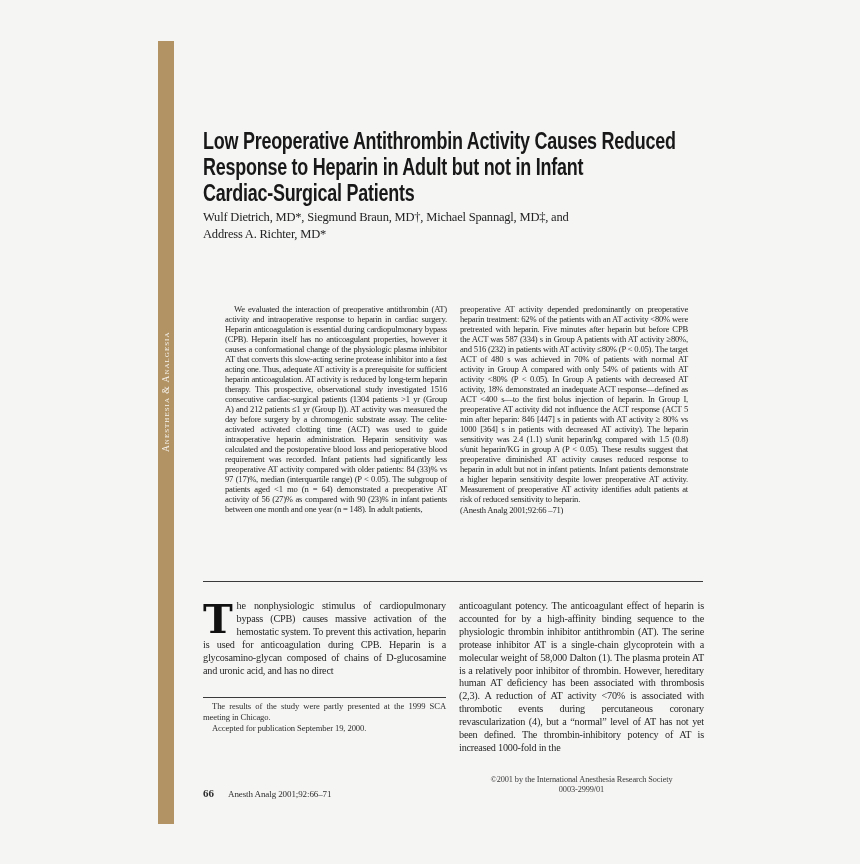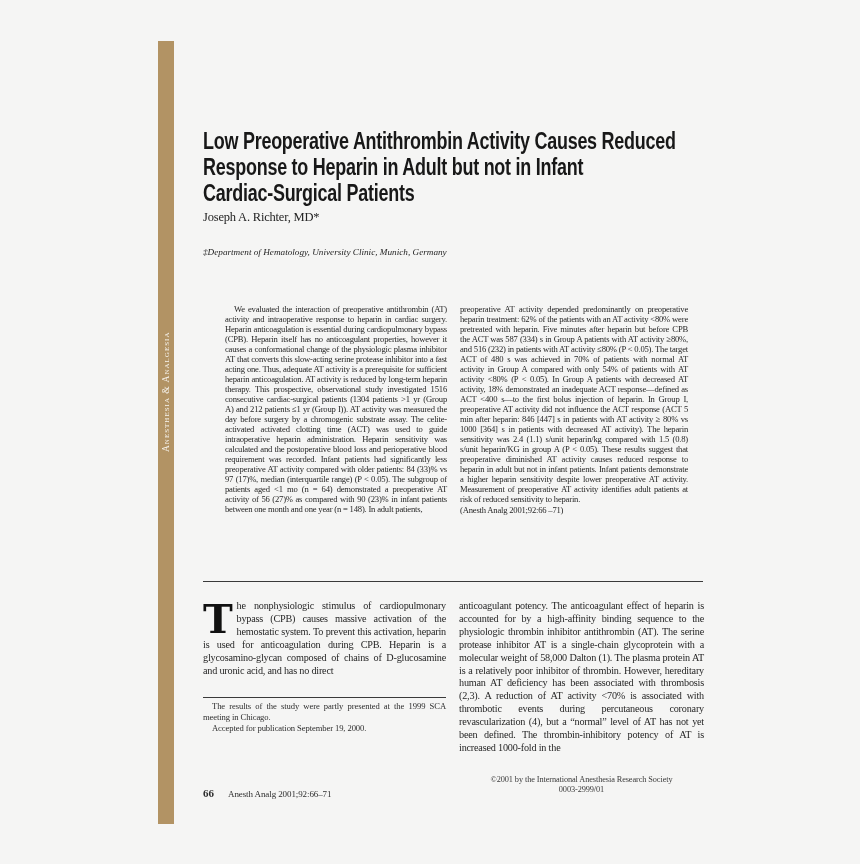--- a/index.html
+++ b/index.html
@@ -118,25 +118,25 @@
 <div class="spine-bar"></div>
 <div class="spine-label">Anesthesia &amp; Analgesia</div>
 
 <div class="title">
   <div>Low Preoperative Antithrombin Activity Causes Reduced</div>
   <div>Response to Heparin in Adult but not in Infant</div>
   <div>Cardiac-Surgical Patients</div>
 </div>
 
 <div class="byline">
-  <div>Joseph A. Richter, MD*</div>
+  <div>Wulf Dietrich, MD*, Siegmund Braun, MD†, Michael Spannagl, MD‡, and</div>
+  <div>Address A. Richter, MD*</div>
 </div>
 
 <div class="affiliation">
-  <div>‡Department of Hematology, University Clinic, Munich, Germany</div>
 </div>
 
 <div class="abs-col abs-left">
   <p>We evaluated the interaction of preoperative antithrombin (AT) activity and intraoperative response to heparin in cardiac surgery. Heparin anticoagulation is essential during cardiopulmonary bypass (CPB). Heparin itself has no anticoagulant properties, however it causes a conformational change of the physiologic plasma inhibitor AT that converts this slow-acting serine protease inhibitor into a fast acting one. Thus, adequate AT activity is a prerequisite for sufficient heparin anticoagulation. AT activity is reduced by long-term heparin therapy. This prospective, observational study investigated 1516 consecutive cardiac-surgical patients (1304 patients &gt;1 yr (Group A) and 212 patients ≤1 yr (Group I)). AT activity was measured the day before surgery by a chromogenic substrate assay. The celite-activated activated clotting time (ACT) was used to guide intraoperative heparin administration. Heparin sensitivity was calculated and the postoperative blood loss and perioperative blood requirement was recorded. Infant patients had significantly less preoperative AT activity compared with older patients: 84 (33)% vs 97 (17)%, median (interquartile range) (P &lt; 0.05). The subgroup of patients aged &lt;1 mo (n = 64) demonstrated a preoperative AT activity of 56 (27)% as compared with 90 (23)% in infant patients between one month and one year (n = 148). In adult patients,</p>
 </div>
 <div class="abs-col abs-right">
   <p>preoperative AT activity depended predominantly on preoperative heparin treatment: 62% of the patients with an AT activity &lt;80% were pretreated with heparin. Five minutes after heparin but before CPB the ACT was 587 (334) s in Group A patients with AT activity ≥80%, and 516 (232) in patients with AT activity ≤80% (P &lt; 0.05). The target ACT of 480 s was achieved in 70% of patients with normal AT activity in Group A compared with only 54% of patients with AT activity &lt;80% (P &lt; 0.05). In Group A patients with decreased AT activity, 18% demonstrated an inadequate ACT response—defined as ACT &lt;400 s—to the first bolus injection of heparin. In Group I, preoperative AT activity did not influence the ACT response (ACT 5 min after heparin: 846 [447] s in patients with AT activity ≥ 80% vs 1000 [364] s in patients with decreased AT activity). The heparin sensitivity was 2.4 (1.1) s/unit heparin/kg compared with 1.5 (0.8) s/unit heparin/KG in group A (P &lt; 0.05). These results suggest that preoperative diminished AT activity causes reduced response to heparin in adult but not in infant patients. Infant patients demonstrate a higher heparin sensitivity despite lower preoperative AT activity. Measurement of preoperative AT activity identifies adult patients at risk of reduced sensitivity to heparin.</p>
   <div class="abs-citation">(Anesth Analg 2001;92:66 –71)</div>
 </div>
 

